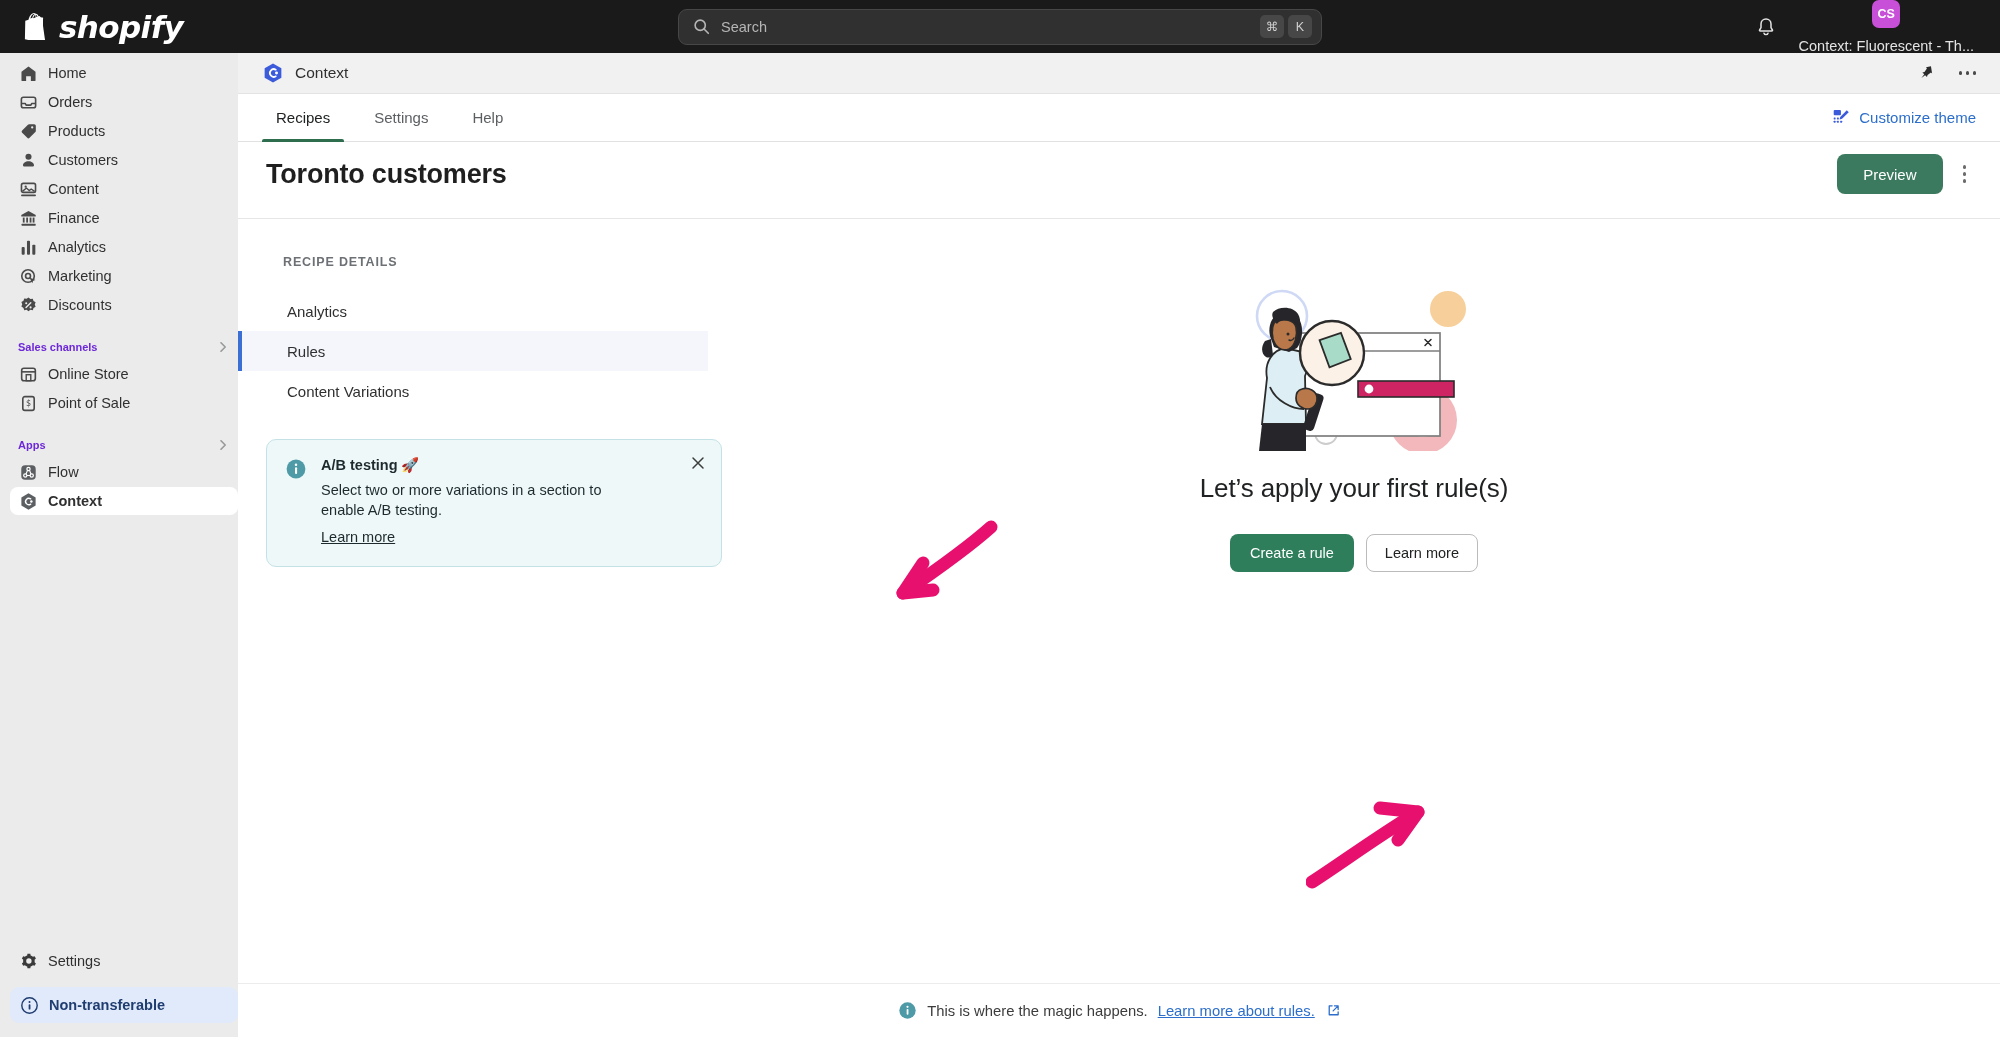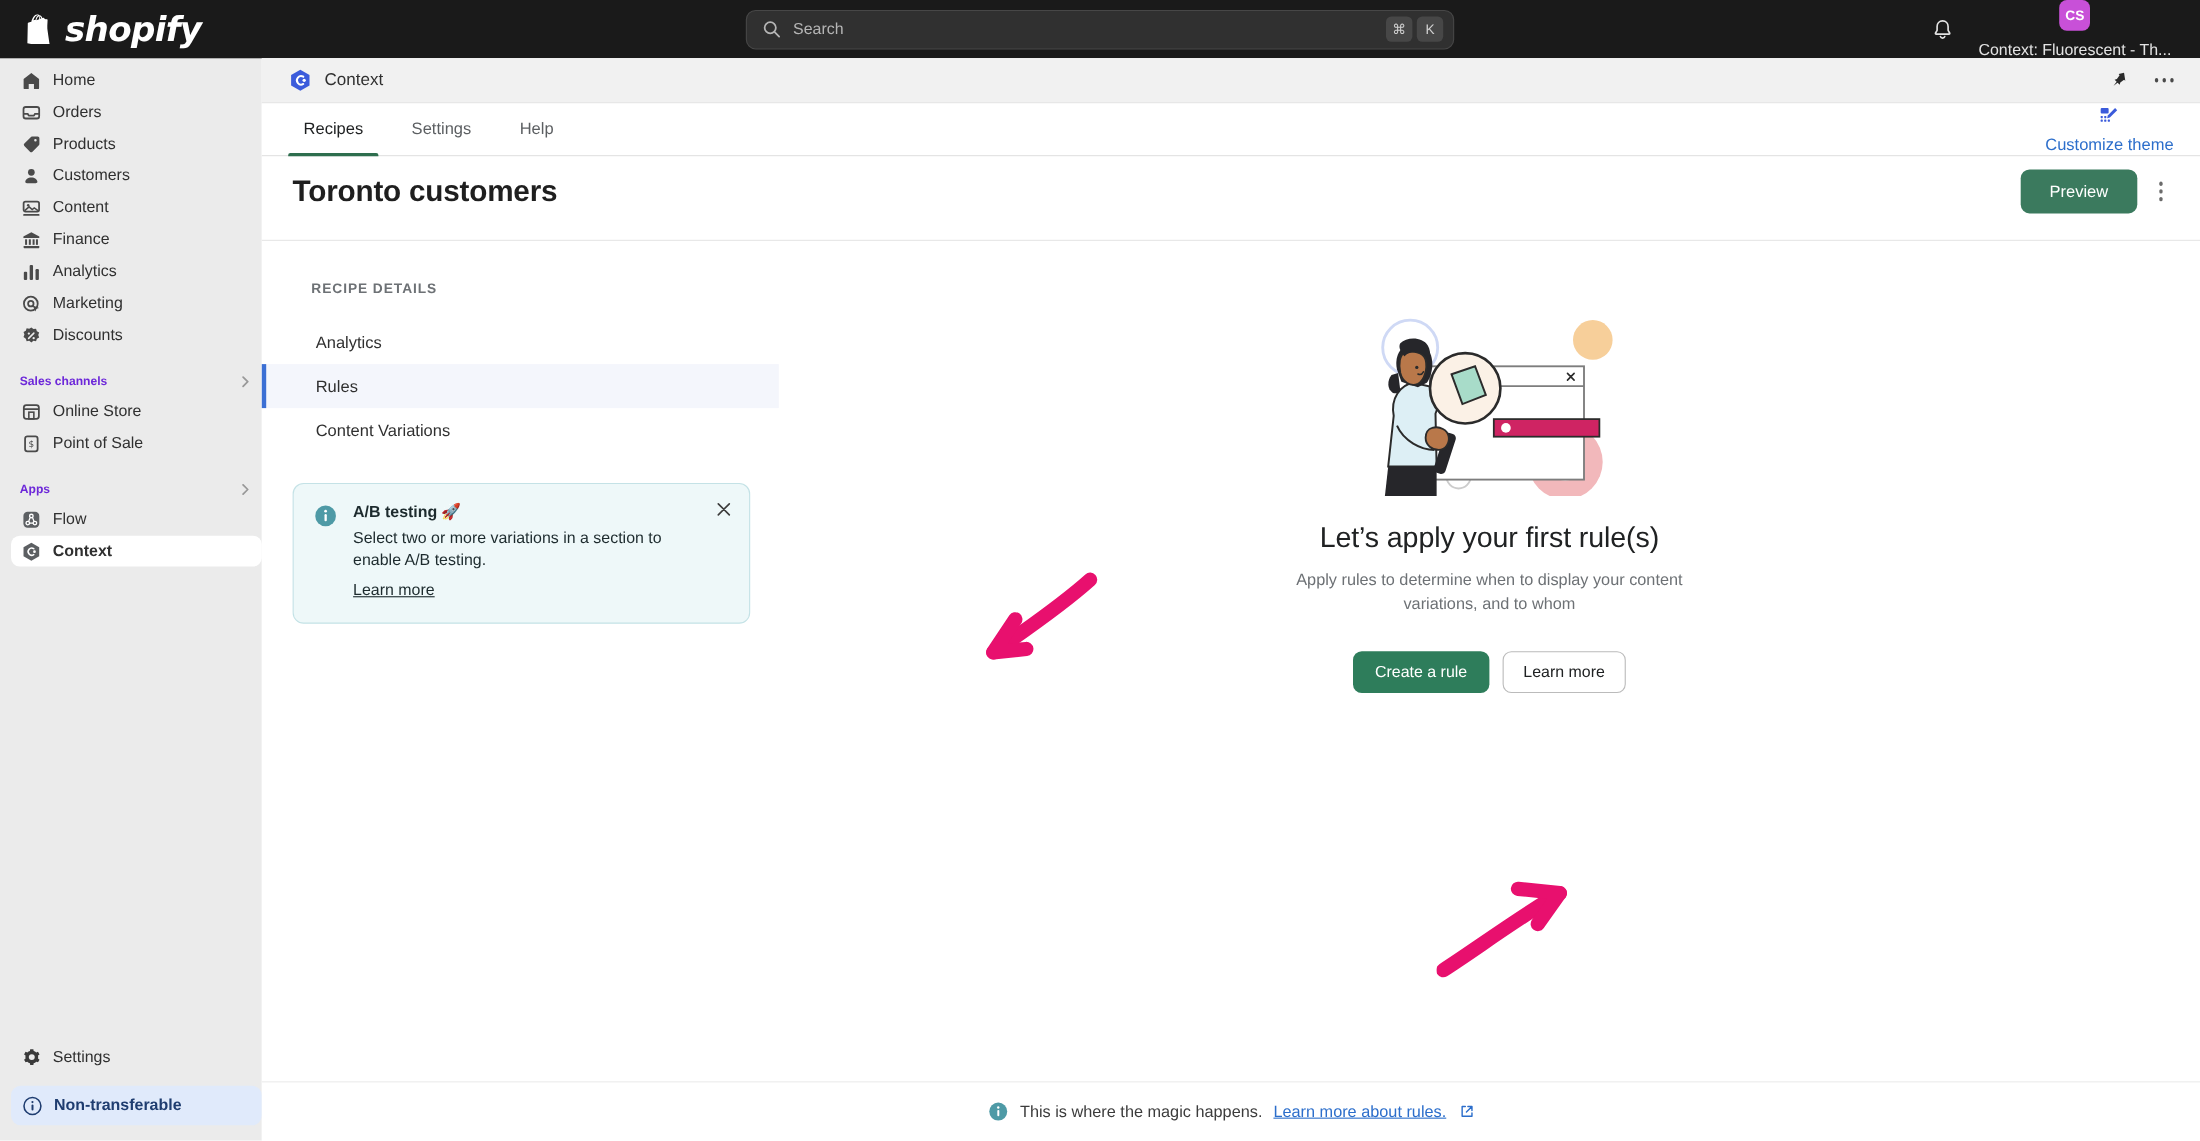--- a/index.html
+++ b/index.html
@@ -87,21 +87,21 @@
   }
   .tab {
     height: 48px; display: flex; align-items: center; padding: 0 14px;
     font-size: 15px; color: #5c5f62; cursor: pointer; position: relative; margin-right: 16px;
   }
   .tab.active { color: #202223; }
   .tab.active::after {
     content: ''; position: absolute; left: 0; right: 0; bottom: 0; height: 3px;
     background: #2e6e4e; border-radius: 2px 2px 0 0;
   }
-  .ct-link { margin-left: auto; display: flex; align-items: center; gap: 8px; cursor: pointer; flex-direction: column; }
+  .ct-link { margin-left: auto; display: flex; align-items: center; gap: 8px; cursor: pointer; }
   .ct-link .lbl { color: #2c6ecb; font-size: 15px; }
   .ct-ico { width: 19px; height: 19px; }
 
   .title-row {
     height: 77px; flex: 0 0 77px; display: flex; align-items: center;
     padding: 0 24px 12px 28px; border-bottom: 1px solid #e6e6e6;
   }
   .page-title { font-size: 27px; font-weight: bold; color: #1f1f1f; letter-spacing: -0.2px; }
   .title-actions { margin-left: auto; display: flex; align-items: center; gap: 10px; }
   .btn-preview {
@@ -119,21 +119,21 @@
     font-size: 12.5px; letter-spacing: .85px; color: #6d7175; font-weight: bold;
     padding: 0 0 0 45px; margin-bottom: 22px;
   }
   .rd-item {
     height: 40px; display: flex; align-items: center; padding-left: 45px;
     font-size: 15px; color: #303030; cursor: pointer; border-left: 4px solid transparent;
   }
   .rd-item.active { background: #f4f6fc; border-left-color: #3b6fd4; }
 
   .ab-card {
-    margin: 28px 0 0 28px; width: 416px; background: #eef8f9;
+    margin: 28px 0 0 28px; width: 456px; background: #eef8f9;
     border: 1px solid #c4e2e6; border-radius: 10px; padding: 17px 18px 20px 18px;
     display: flex; gap: 14px; position: relative;
   }
   .ab-ico { width: 22px; height: 22px; flex: 0 0 22px; margin-top: 1px; }
   .ab-title { font-size: 14.5px; font-weight: bold; color: #1d2b2e; margin-bottom: 7px; }
   .ab-text { font-size: 14.5px; color: #1d2b2e; line-height: 1.35; max-width: 316px; }
   .ab-learn {
     font-size: 14.5px; color: #1d2b2e; text-decoration: underline;
     display: inline-block; margin-top: 9px; cursor: pointer;
   }
@@ -504,21 +504,20 @@
 
           <rect x="104" y="112" width="11" height="38" rx="4" fill="#26262a" transform="rotate(18 109 131)"></rect>
 
           <path d="M98 108c7-2 14 2 15 8s-3 12-9 12-12-4-12-11c0-4 2-8 6-9z" fill="#b9784a" stroke="#2b2b2b" stroke-width="1.7"></path>
 
           <circle cx="128" cy="72" r="32" fill="#fbf1e6" stroke="#2b2b2b" stroke-width="2.4"></circle>
           <path d="M117 58l22-5 7 27-22 6z" fill="#a8dcc9" stroke="#2b2b2b" stroke-width="1.8" transform="rotate(-6 128 72)"></path>
         </svg>
 
         <div class="empty-title">Let’s apply your first rule(s)</div>
-        <div class="empty-sub">Apply rules to determine when to display your content variations, and to whom</div>
         <div class="empty-actions">
           <button class="btn-create">Create a rule</button>
           <button class="btn-learn">Learn more</button>
         </div>
       </div>
 
       <svg class="anno" id="arrow-rules" width="140" height="115" viewBox="0 0 140 115">
         <path d="M128 8C108 26 72 52 40 74" fill="none" stroke="#e8106e" stroke-width="13" stroke-linecap="round"></path>
         <path d="M40 74 60 44M40 74l30-3" fill="none" stroke="#e8106e" stroke-width="13" stroke-linecap="round" stroke-linejoin="round"></path>
       </svg>

